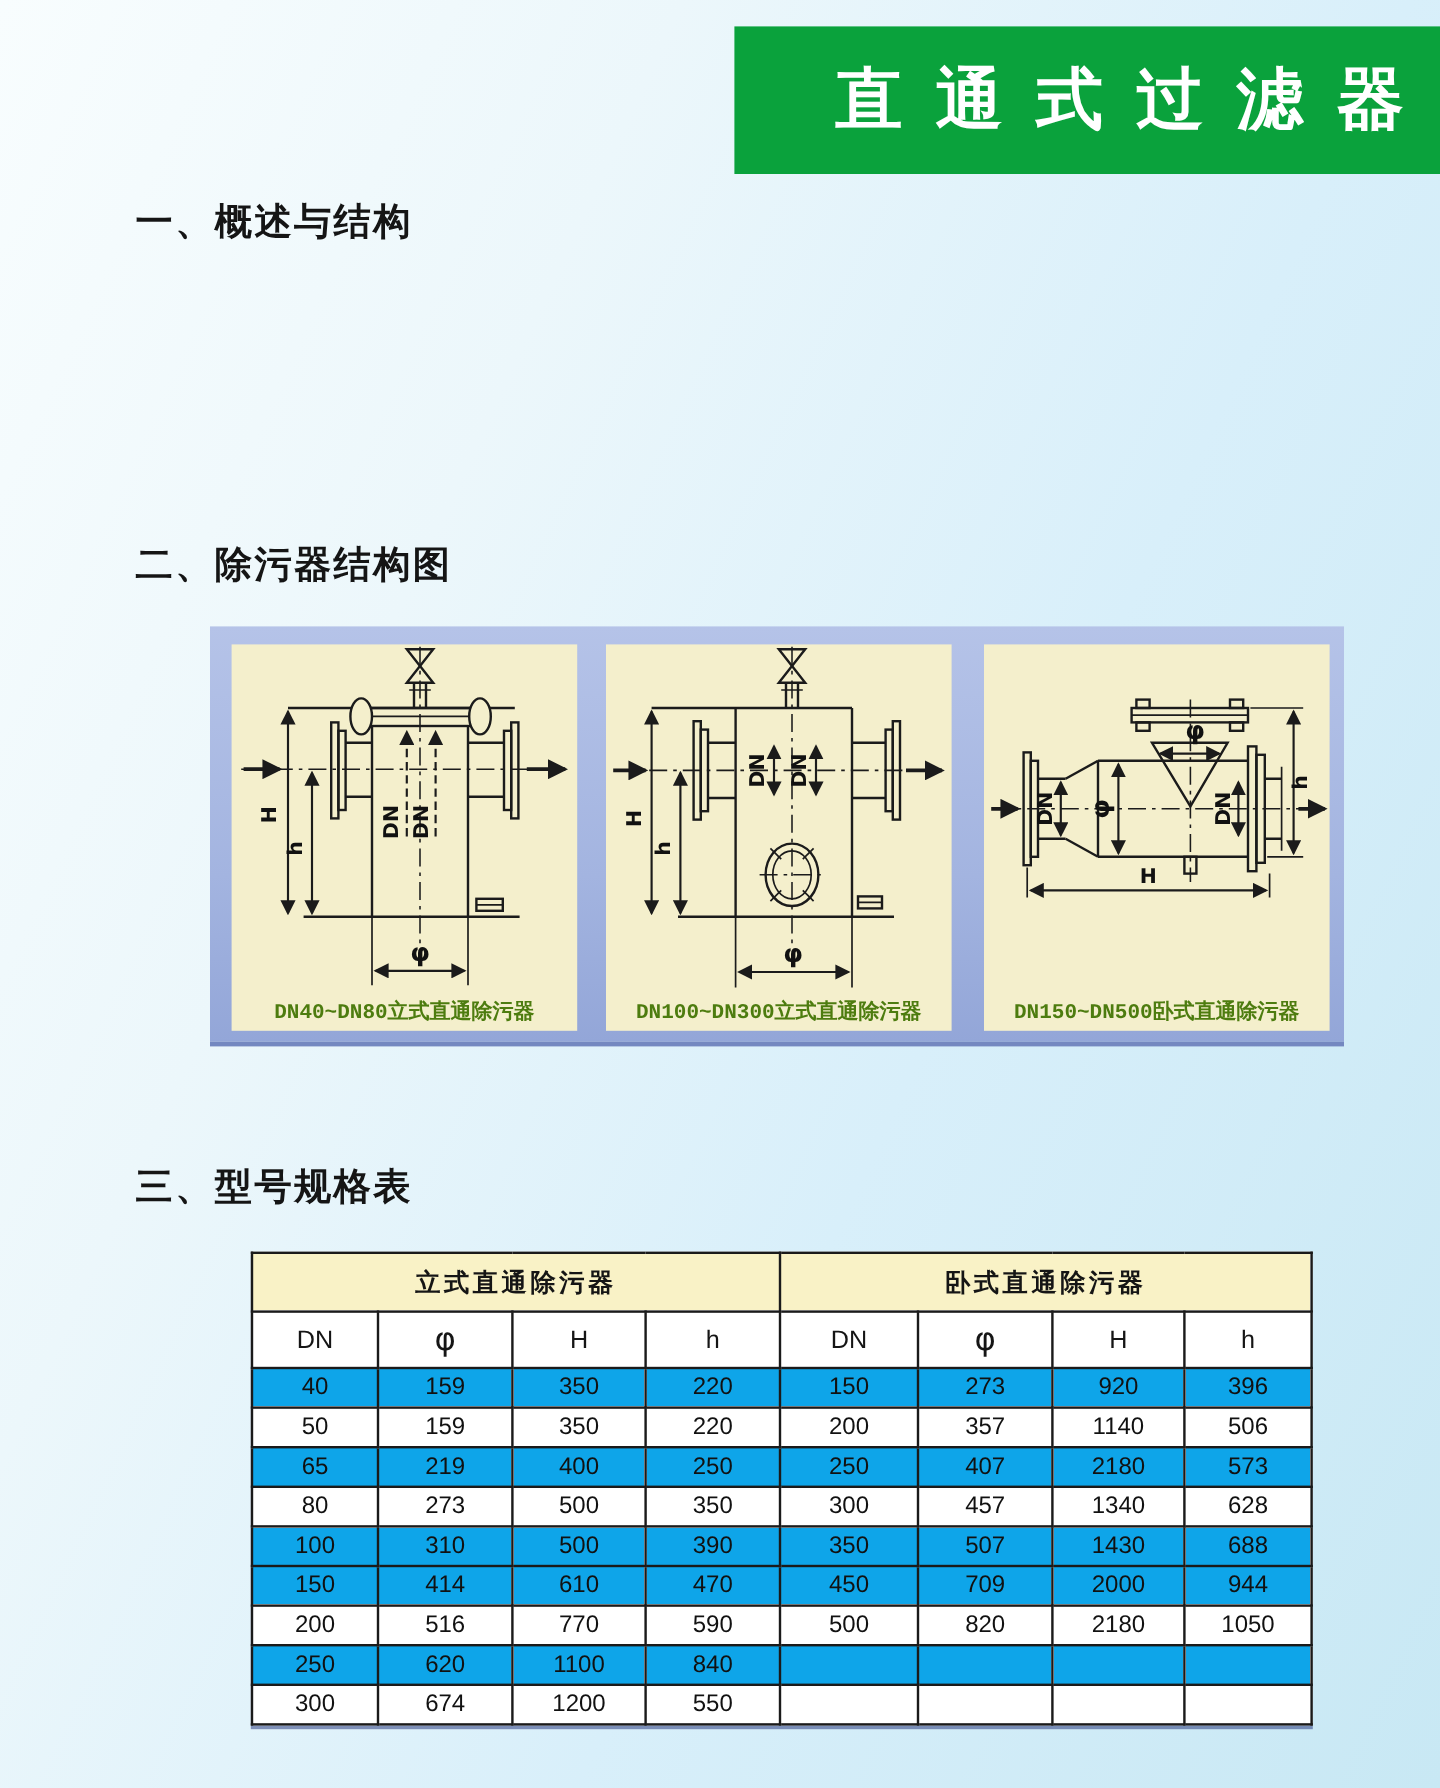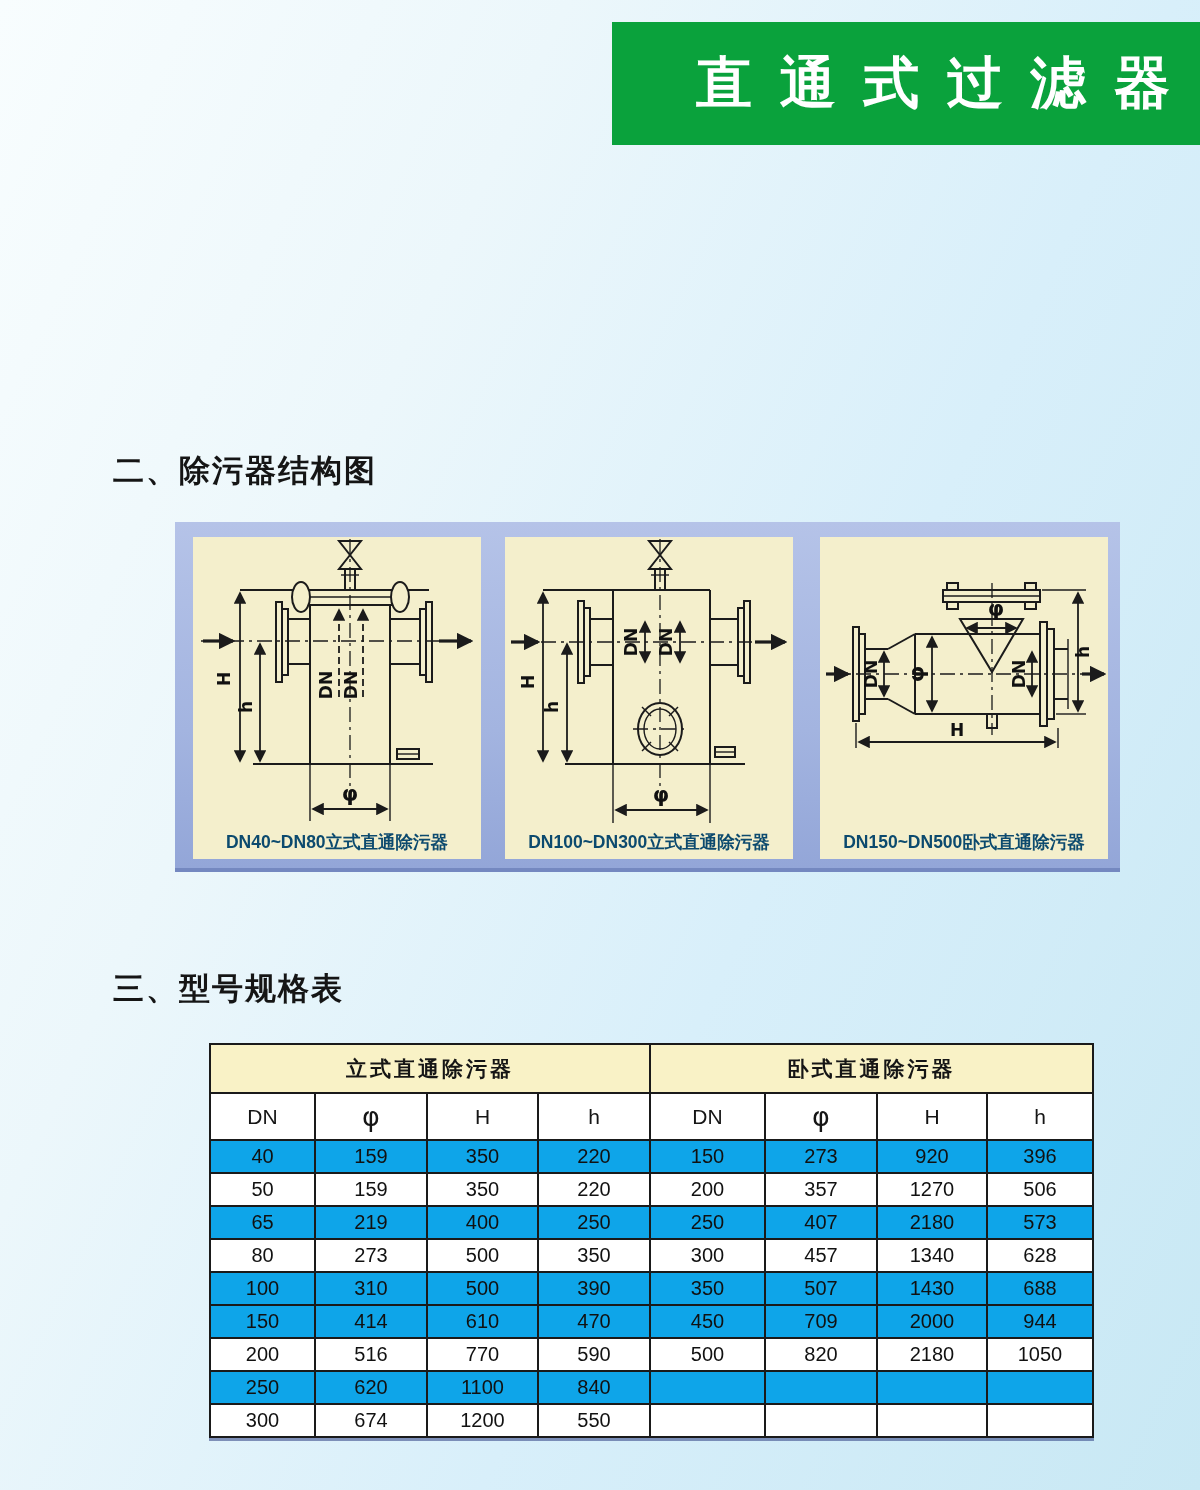--- a/index.html
+++ b/index.html
@@ -15,22 +15,22 @@
   #h2{top:450px}
   #h3{top:968px}
   .para{position:absolute;left:122px;top:234px;width:966px;font-size:23.5px;line-height:37px;
     text-align:justify;text-indent:47px;letter-spacing:.5px}
   
   .diagrams{position:absolute;left:175px;top:522px;width:945px;height:350px;box-sizing:border-box;
     background:linear-gradient(180deg,#b5c3e8 0%,#a3b4e0 60%,#93a6d8 100%);
     border-bottom:4px solid #7488c0}
   .panel{position:absolute;top:15px;width:288px;height:322px;background:#f4efcc}
   #p1{left:18px}#p2{left:330px}#p3{left:645px}
-  .caption{position:absolute;bottom:5px;left:0;width:100%;text-align:center;color:#0c4a6e;
-    font-family:Liberation Sans, sans-serif;font-weight:bold;font-size:17.5px}
+  .caption{position:absolute;bottom:5px;left:0;width:100%;text-align:center;color:#4d7c0f;
+    font-family:Liberation Mono, monospace;font-weight:bold;font-size:17.5px}
   svg.fig{position:absolute;top:0;left:0}
   .fig .ln{stroke:#1b1b1b;stroke-width:2;fill:none}
   .fig .tn{stroke:#1b1b1b;stroke-width:1.4;fill:none}
   .fig .cl{stroke:#1b1b1b;stroke-width:1.3;fill:none;stroke-dasharray:15 5 3 5}
   .fig .dim{stroke:#1b1b1b;stroke-width:1.8;fill:none}
   .fig .ds{stroke-dasharray:7 4}
   .fig text{font-family:"DejaVu Sans","Liberation Sans",sans-serif;font-weight:bold;font-size:17px;fill:#111}
   .fig .phi-t{font-size:21px}
   .fig .bolt{fill:#f4efcc}
   
@@ -47,20 +47,21 @@
 </style>
 </head>
 <body>
 
 <div class="page">
 
   <div class="banner">
     <div class="banner-text">直 通 式 过 滤 器</div>
   </div>
 
+  <div class="sec-heading" id="h1">一、概述与结构</div>
 
   <div class="sec-heading" id="h2">二、除污器结构图</div>
 
   <div class="diagrams">
 
     <div class="panel" id="p1">
       <svg class="fig" width="288" height="295" viewBox="0 0 288 295">
         <defs>
           <marker id="d1a" viewBox="0 0 10 10" refX="8.6" refY="5" markerWidth="7" markerHeight="7" orient="auto-start-reverse">
               <path d="M0,0L10,5L0,10Z" fill="#1b1b1b"></path>
@@ -331,21 +332,21 @@
           <td>920</td>
           <td>396</td>
         </tr>
         <tr>
           <td>50</td>
           <td>159</td>
           <td>350</td>
           <td>220</td>
           <td>200</td>
           <td>357</td>
-          <td>1270</td>
+          <td>1140</td>
           <td>506</td>
         </tr>
         <tr class="b">
           <td>65</td>
           <td>219</td>
           <td>400</td>
           <td>250</td>
           <td>250</td>
           <td>407</td>
           <td>2180</td>

